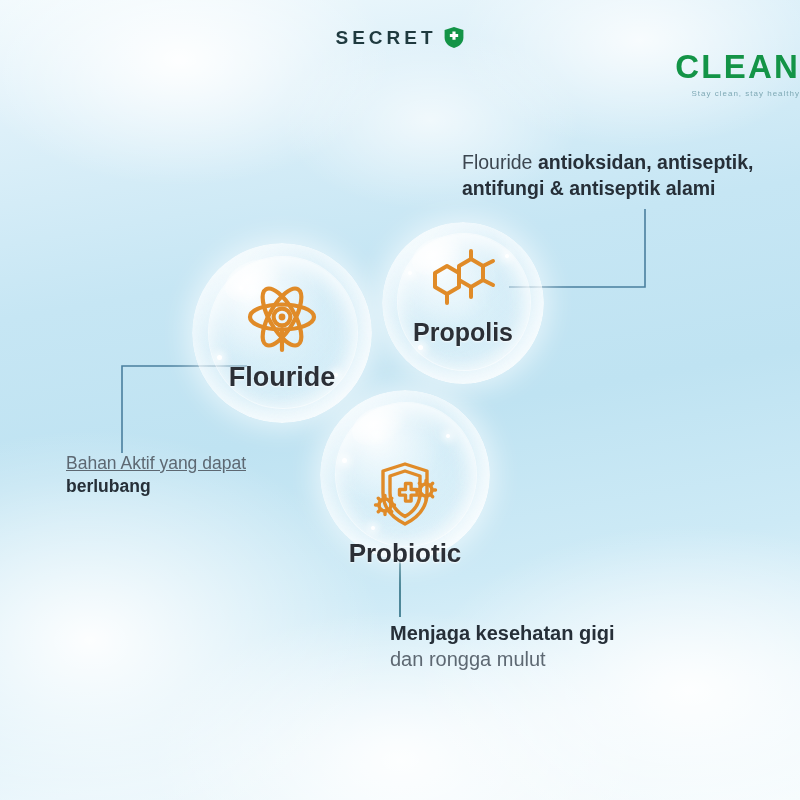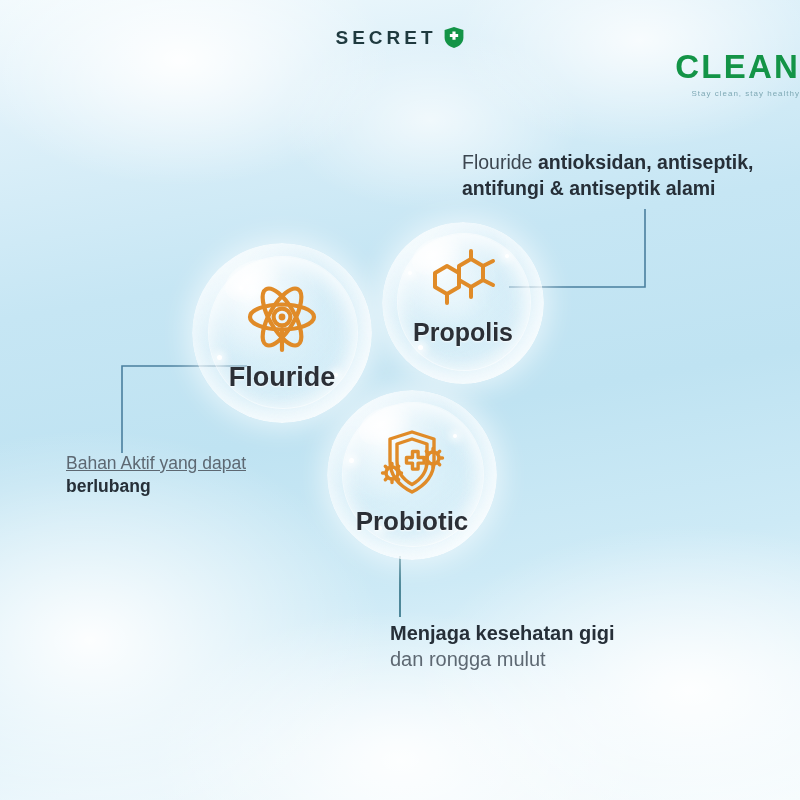--- a/index.html
+++ b/index.html
@@ -60,21 +60,21 @@
     content:"";position:absolute;border-radius:50%;
     left:18%;top:10%;width:34%;height:22%;
     background:radial-gradient(ellipse at 40% 40%, rgba(255,255,255,0.95) 0%, rgba(255,255,255,0.0) 72%);
     transform:rotate(-22deg);pointer-events:none;
   }
   .spark{position:absolute;border-radius:50%;background:#fff;pointer-events:none;
          box-shadow:0 0 8px 3px rgba(255,255,255,0.95);}
 
   .b-flouride{left:192px;top:243px;width:180px;height:180px;}
   .b-propolis{left:382px;top:222px;width:162px;height:162px;}
-  .b-probiotic{left:327px;top:390px;width:170px;height:170px;}
+  .b-probiotic{left:320px;top:390px;width:170px;height:170px;justify-content:flex-end;}
 
   .ico{display:block;}
   .blabel{
     font-weight:bold;color:#2b2f36;line-height:1;
     text-shadow:0 1px 2px rgba(255,255,255,0.8);
   }
   .b-flouride .blabel{font-size:27px;margin-top:10px;}
   .b-propolis .blabel{font-size:25px;margin-top:9px;}
   .b-probiotic .blabel{font-size:26px;margin-top:10px;}
   .b-propolis .inner,.b-flouride .inner,.b-probiotic .inner{

